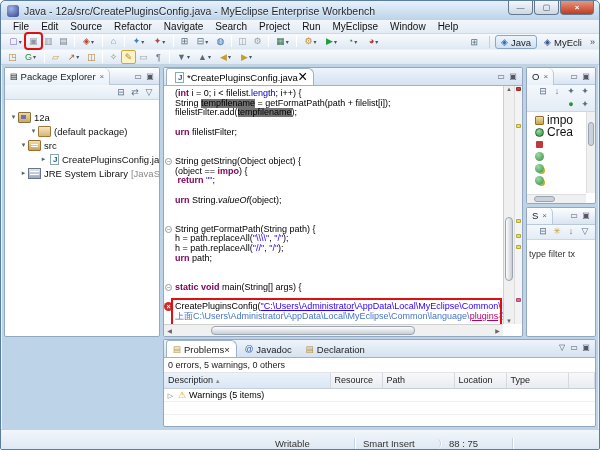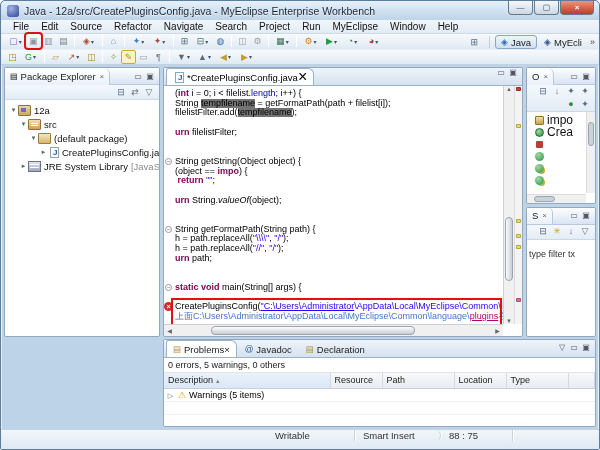--- a/index.html
+++ b/index.html
@@ -40,38 +40,38 @@
   .phead{height:17px;background:linear-gradient(#fdfeff,#d8e4f2);display:flex;align-items:center;border-bottom:1px solid #b9c9db;flex:none;}
   .ptab{display:flex;align-items:center;height:17px;padding:0 5px;background:linear-gradient(#ffffff,#e9f1f9);border-right:1px solid #b9c9db;border-radius:2px 6px 0 0;}
   .ptab .ticon{font-size:8px;margin-right:3px;}
   .ptab .tlabel{font-size:9.5px;color:#222;white-space:nowrap;}
   .ptab .tclose{font-size:8px;color:#667;margin-left:4px;}
   .pheadbtns{margin-left:auto;display:flex;align-items:center;padding-right:3px;}
   .phbtn{font-size:8px;color:#556;width:12px;text-align:center;}
   .ptoolbar{height:15px;background:linear-gradient(#f4f8fc,#e3ecf5);display:flex;align-items:center;justify-content:flex-end;border-bottom:1px solid #ccd8e5;padding-right:3px;flex:none;flex-wrap:wrap;}
   .pti{width:14px;height:13px;text-align:center;font-size:9px;line-height:13px;flex:none;}
   
-  .tree{flex:1;overflow:hidden;padding-top:3px;}
+  .tree{flex:1;overflow:hidden;padding-top:10px;}
   .trow{display:flex;align-items:center;height:14px;white-space:nowrap;overflow:hidden;}
   .texp{width:9px;font-size:7px;color:#566;text-align:center;flex:none;}
   .tico{width:13px;height:11px;flex:none;margin-right:3px;position:relative;}
   .tlab{font-size:9.5px;color:#111;}
   .tsuf{font-size:9.5px;color:#8a8a8a;margin-left:3px;}
   .ic-project{background:linear-gradient(#e8d9a8,#c9a95c);border:1px solid #8c733c;border-radius:1px;}
   .ic-project:after{content:"";position:absolute;left:2px;top:2px;width:5px;height:4px;background:#7a66c0;}
   .ic-srcfolder{background:linear-gradient(#f0e0b0,#cfa055);border:1px solid #96702f;border-radius:1px;}
   .ic-srcfolder:after{content:"";position:absolute;left:2px;top:3px;width:7px;height:1px;background:#fff;box-shadow:0 2px 0 #fff;}
   .ic-package{background:linear-gradient(#f4e6c0,#d9b678);border:1px solid #a3793a;border-radius:1px;}
   .ic-jfile{background:#fff;border:1px solid #8aa;width:9px;margin-left:2px;}
   .ic-jfile:after{content:"J";position:absolute;left:2px;top:0px;font-size:8px;font-weight:bold;color:#2255bb;}
   .ic-jre{background:linear-gradient(#dfe5ee,#9fa9bc);border:1px solid #6a7587;}
   .ic-jre:after{content:"";position:absolute;left:1px;top:2px;width:9px;height:1px;background:#fff;box-shadow:0 3px 0 #fff;}
   
   .editor{flex:1;display:flex;flex-direction:column;min-width:0;}
-  .etabbar{height:18px;background:linear-gradient(#eef4fa,#d5e2f0);display:flex;align-items:flex-start;border-bottom:1px solid #9db1c8;flex:none;}
+  .etabbar{height:18px;background:linear-gradient(#eef4fa,#d5e2f0);display:flex;align-items:center;border-bottom:1px solid #9db1c8;flex:none;}
   .etab{display:flex;align-items:center;height:17px;background:#fff;border:1px solid #9db1c8;border-bottom:none;border-radius:3px 6px 0 0;padding:0 6px;margin-left:2px;}
   .etab .tlabel{font-size:9.5px;}
   .ebody{flex:1;display:flex;min-height:0;position:relative;background:#fff;}
   .code{flex:1;position:relative;overflow:hidden;padding-top:3px;font-family:"DejaVu Sans Mono",monospace;font-size:9px;color:#000;}
   .cl{height:9.7px;line-height:9.7px;white-space:pre;position:relative;padding-left:11px;overflow:hidden;}
   .k{color:#7f0055;font-weight:bold;}
   .s{color:#2a00ff;}
   .s2{color:#4576c8;}
   .f{color:#0000c0;}
   .m{font-style:italic;text-align:right;}
@@ -121,21 +121,21 @@
   .psummary{font-size:9px;color:#222;padding:2px 4px;border-bottom:1px solid #e4e4e4;background:#fff;}
   .ptable{width:100%;border-collapse:collapse;table-layout:fixed;}
   .ptable th{height:15px;background:linear-gradient(#f7f8fa,#e9ecf0);border-right:1px solid #d4dae0;border-bottom:1px solid #c8cfd6;
     font-size:9px;font-weight:normal;color:#222;text-align:left;padding:0 4px;white-space:nowrap;overflow:hidden;}
   .ptable th.sorted{background:linear-gradient(#eaf2fb,#d9e7f6);}
   .ptable td{height:13px;border-bottom:1px solid #f0f0f0;font-size:9px;padding:0 2px;white-space:nowrap;overflow:hidden;}
   .warnrow .texp{display:inline-block;}
   .warnico{color:#e09c00;font-size:9px;margin:0 3px;}
   .sortmark{color:#888;font-size:7px;margin-left:3px;}
   
-  .statusbar{flex:none;height:20px;margin-top:2px;background:linear-gradient(#f2f6fb,#dfe8f2);border-top:1px solid #c3d2e1;display:flex;align-items:flex-start;}
+  .statusbar{flex:none;height:20px;margin-top:2px;background:linear-gradient(#f2f6fb,#dfe8f2);border-top:1px solid #c3d2e1;display:flex;align-items:flex-end;}
   .scell{font-size:9.5px;color:#333;display:flex;align-items:center;padding-left:8px;border-right:1px solid #c7d3e0;box-shadow:1px 0 0 #fff;}
   .shandle{width:5px;border-left:1px dotted #9fb0c2;margin-left:6px;}
   .bottomedge{flex:1;}
 </style>
 </head>
 <body>
 
 <div class="window">
 
   <div class="titlebar">
@@ -319,29 +319,29 @@
           <span class="pti" style="color: rgb(90, 110, 132);">⊟</span>
           <span class="pti" style="color: rgb(90, 110, 132);">⇄</span>
           <span class="pti" style="color: rgb(90, 110, 132);">▽</span>
         </div>
       <div class="tree" id="pkgtree">
           <div class="trow" style="padding-left: 4px;">
             <span class="texp">▾</span>
             <span class="tico ic-project"></span>
             <span class="tlab">12a</span>
           </div>
+          <div class="trow" style="padding-left: 24px;">
+            <span class="texp">▾</span>
+            <span class="tico ic-package"></span>
+            <span class="tlab">(default package)</span>
+          </div>
           <div class="trow" style="padding-left: 14px;">
             <span class="texp">▾</span>
             <span class="tico ic-srcfolder"></span>
             <span class="tlab">src</span>
-          </div>
-          <div class="trow" style="padding-left: 24px;">
-            <span class="texp">▾</span>
-            <span class="tico ic-package"></span>
-            <span class="tlab">(default package)</span>
           </div>
           <div class="trow" style="padding-left: 34px;">
             <span class="texp">▸</span>
             <span class="tico ic-jfile"></span>
             <span class="tlab">CreatePluginsConfig.jav</span>
           </div>
           <div class="trow" style="padding-left: 14px;">
             <span class="texp">▸</span>
             <span class="tico ic-jre"></span>
             <span class="tlab">JRE System Library</span>

